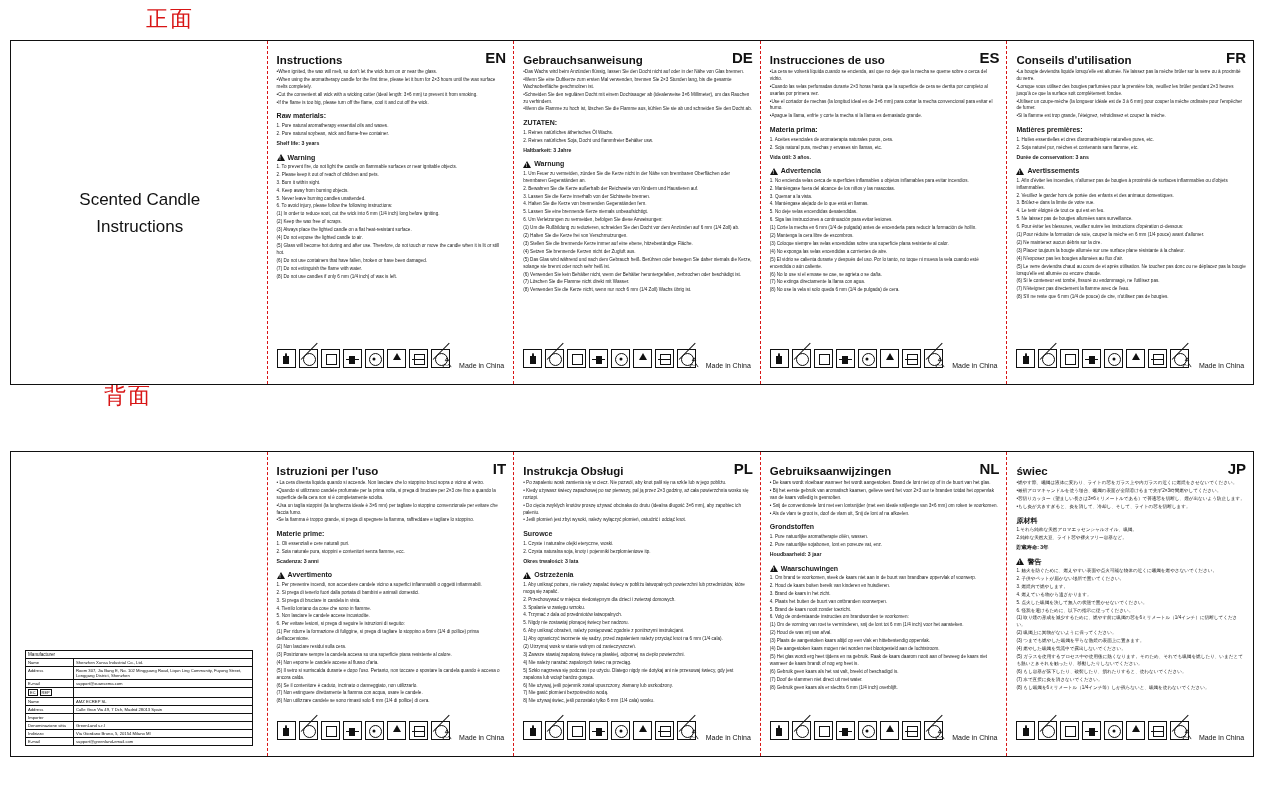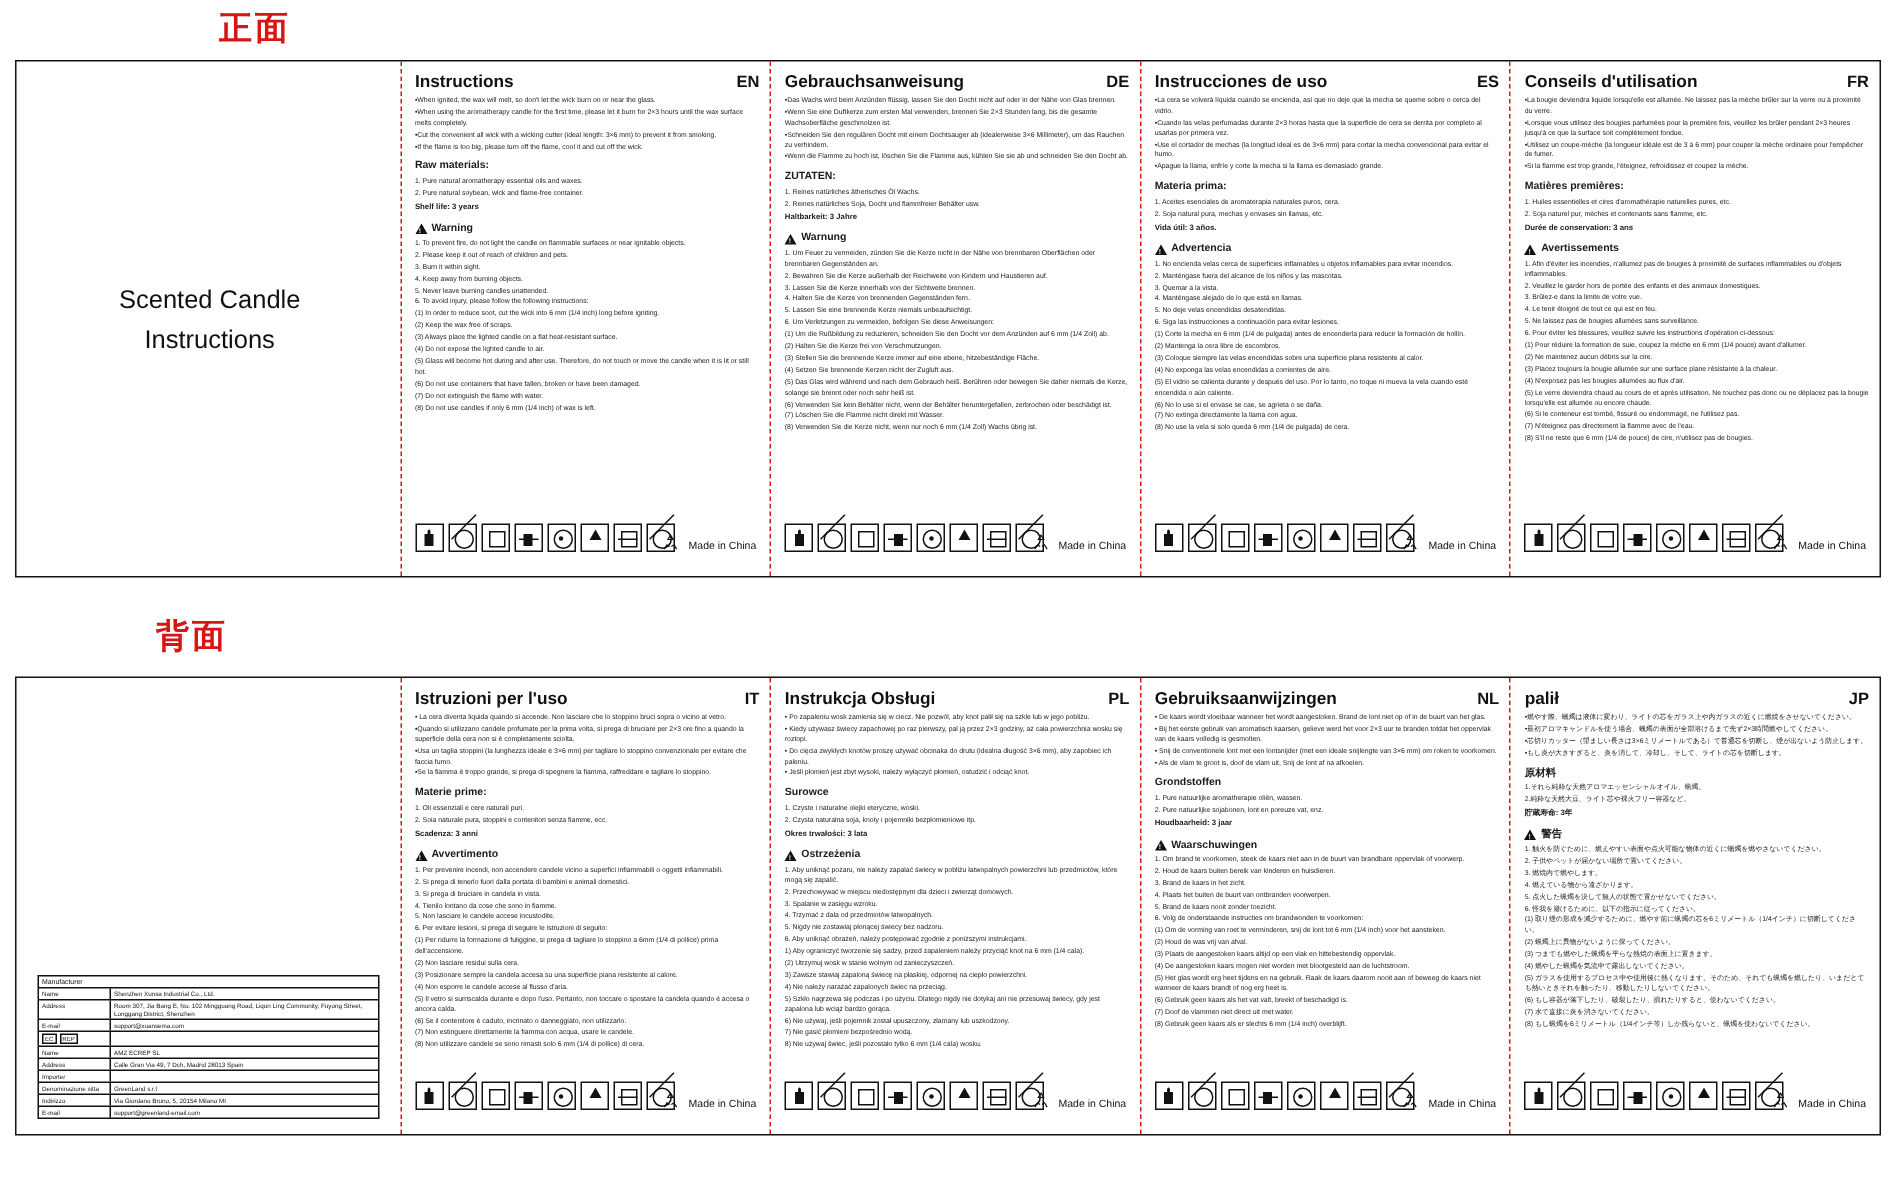--- a/index.html
+++ b/index.html
@@ -1,37 +1,37 @@
 <!DOCTYPE html>
 <html><head>
 <meta charset="utf-8">
 <style>
   html,body{margin:0;padding:0;background:#ffffff;}
   body{width:1264px;height:800px;font-family:"Liberation Sans",sans-serif;color:#111;overflow:hidden;}
   .page{position:relative;width:1264px;height:800px;}
 
-  .side-label{position:absolute;color:#d81515;font-size:22px;font-weight:bold;font-family:"DejaVu Sans",sans-serif;letter-spacing:2px;}
+  .side-label{position:absolute;color:#d81515;font-size:22px;font-weight:normal;font-family:"DejaVu Sans",sans-serif;letter-spacing:2px;}
   #front-label{left:146px;top:4px;}
-  #back-label{left:104px;top:409px;}
+  #back-label{left:104px;top:381px;}
 
   .sheet{position:absolute;left:10px;width:1244px;border:1px solid #111;box-sizing:border-box;background:#fff;}
   #front-sheet{top:40px;height:345px;}
   #back-sheet{top:451px;height:306px;}
 
   .cols{display:flex;height:100%;width:100%;}
   .col{position:relative;box-sizing:border-box;padding:8px 7px 6px 9px;overflow:hidden;}
   .col.titlecol{width:256px;display:flex;align-items:center;justify-content:center;}
   .col.lang{width:247px;border-left:1px dashed #d81515;}
   .col.lang:first-child{border-left:none;}
 
   .cover-title{font-size:17px;line-height:1.55;text-align:center;color:#111;}
 
   .lang-head{display:flex;align-items:flex-end;justify-content:space-between;border-bottom:0;margin-bottom:3px;}
   .lang-title{font-size:11.5px;font-weight:bold;}
-  .lang-code{font-size:11px;font-weight:bold;}
+  .lang-code{font-size:15px;font-weight:bold;}
 
   .body-text{font-size:4.6px;line-height:1.5;color:#1a1a1a;}
   .body-text p{margin:0 0 1px 0;}
   .sec-h{font-size:7px;font-weight:bold;margin:5px 0 1px 0;}
   .warn-h{font-size:7px;font-weight:bold;margin:5px 0 1px 0;display:flex;align-items:center;gap:3px;}
   .tri{display:inline-block;width:0;height:0;border-left:4px solid transparent;border-right:4px solid transparent;border-bottom:7px solid #111;position:relative;}
   .tri::after{content:"!";position:absolute;left:-1.4px;top:1.6px;font-size:4.5px;color:#fff;font-weight:bold;}
   .shelf{font-size:5.2px;font-weight:bold;margin-top:2px;}
 
   .icon-row{position:absolute;left:9px;bottom:16px;display:flex;gap:3px;align-items:flex-end;}
@@ -654,21 +654,21 @@
                   <path d="M12 3l3 5h-6z"></path>
                   <path d="M5 19l3-5 3 2"></path>
                   <path d="M19 19l-3-5-3 2"></path>
                 </g>
               </svg></span>
             <span class="made">Made in China</span>
           </div>
         </div>
         <div class="col lang">
           <div class="lang-head">
-            <div class="lang-title">palił</div>
+            <div class="lang-title">świec</div>
             <div class="lang-code">JP</div>
           </div>
           <div class="body-text">
             <p>•燃やす際、蠟燭は液体に変わり、ライトの芯をガラス上や内ガラスの近くに燃焼をさせないでください。</p>
             <p>•最初アロマキャンドルを使う場合、蠟燭の表面が全部溶けるまで先ず2×3時間燃やしてください。</p>
             <p>•芯切りカッター（望ましい長さは3×6ミリメートルである）で普通芯を切断し、煙が出ないよう防止します。</p>
             <p>•もし炎が大きすぎると、炎を消して、冷却し、そして、ライトの芯を切断します。</p>
             <div class="sec-h">原材料</div>
             <p>1.それら純粋な天然アロマエッセンシャルオイル、蝋燭。</p>
             <p>2.純粋な天然大豆、ライト芯や裸火フリー容器など。</p>

